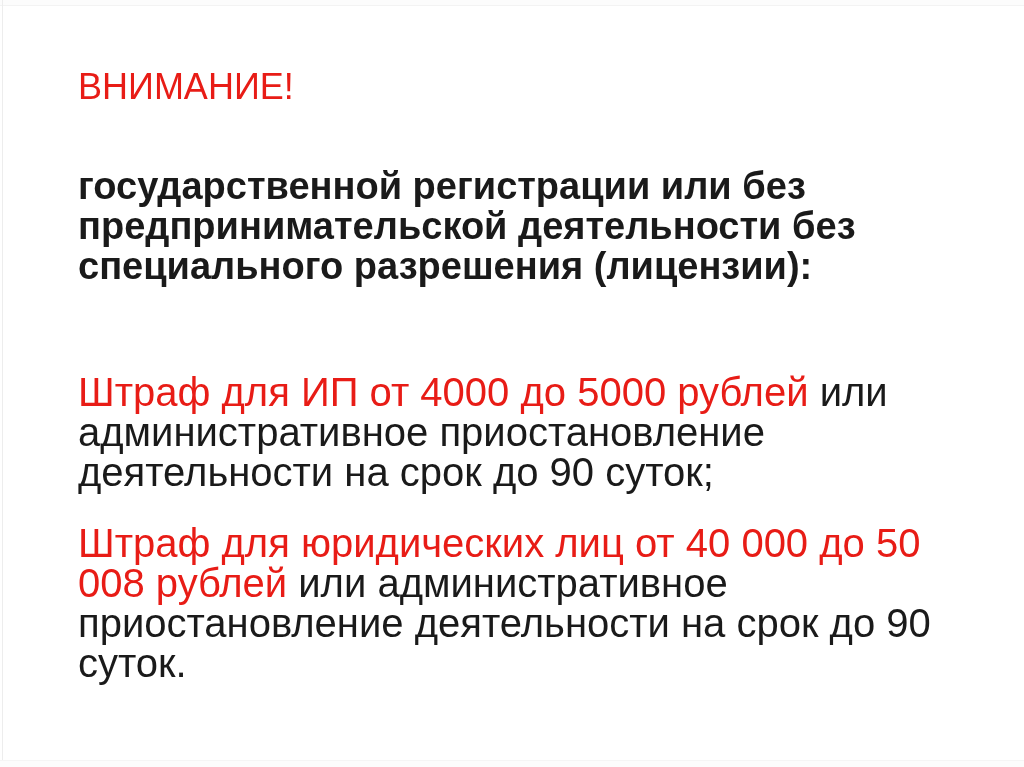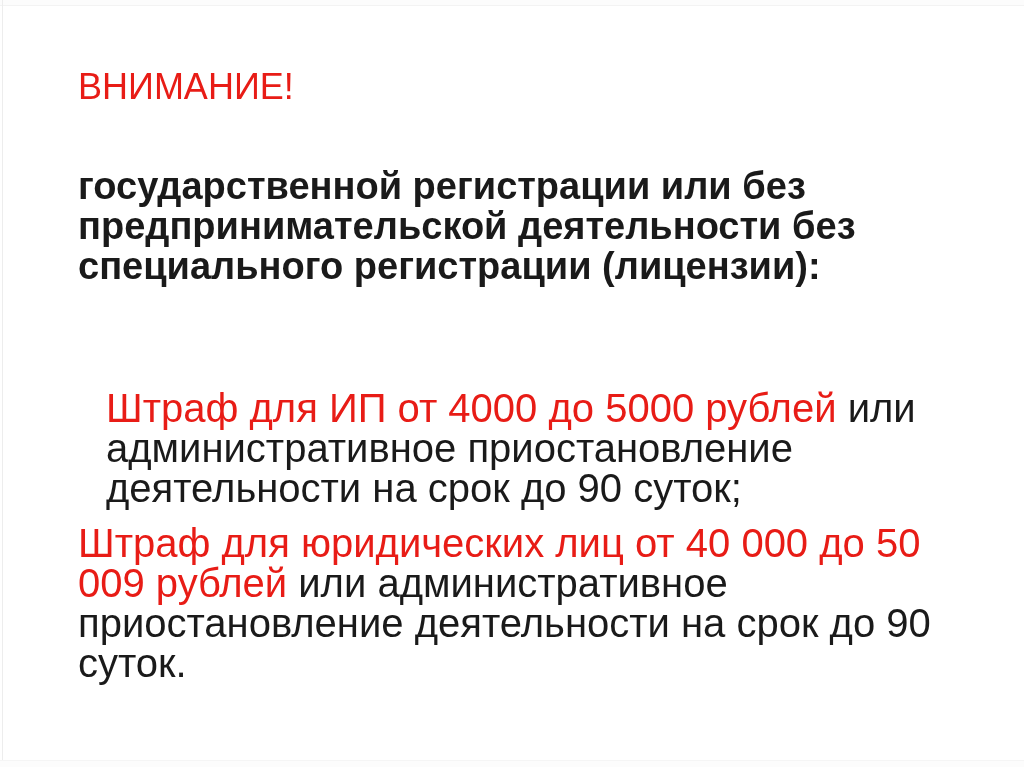--- a/index.html
+++ b/index.html
@@ -59,46 +59,46 @@
   }
   .para {
     position: absolute;
     left: 78px;
     width: 910px;
     font-size: 40px;
     line-height: 40px;
     font-weight: 400;
     color: var(--text, #1a1a1a);
   }
-  .para-1 { top: 388px; margin-left: 28px; }
+  .para-1 { top: 372px; }
   .para-2 { top: 523px; }
   .line { white-space: nowrap; }
   .red { color: var(--red, #e81c16); }
 </style>
 </head>
 <body>
 
 <div class="slide">
   <div class="edge-top"></div>
   <div class="edge-left"></div>
   <div class="edge-bottom"></div>
 
   <div class="heading">ВНИМАНИЕ!</div>
 
   <div class="title">
     <div class="line">государственной регистрации или без</div>
     <div class="line">предпринимательской деятельности без</div>
-    <div class="line">специального регистрации (лицензии):</div>
+    <div class="line">специального разрешения (лицензии):</div>
   </div>
 
   <div class="para para-1">
     <div class="line"><span class="red">Штраф для ИП от 4000 до 5000 рублей</span><span> или</span></div>
     <div class="line"><span>административное приостановление</span></div>
     <div class="line"><span>деятельности на срок до 90 суток;</span></div>
   </div>
 
   <div class="para para-2">
     <div class="line"><span class="red">Штраф для юридических лиц от 40 000 до 50</span></div>
-    <div class="line"><span class="red">009 рублей</span><span> или административное</span></div>
+    <div class="line"><span class="red">008 рублей</span><span> или административное</span></div>
     <div class="line"><span>приостановление деятельности на срок до 90</span></div>
     <div class="line"><span>суток.</span></div>
   </div>
 </div>
 
 </body></html>

